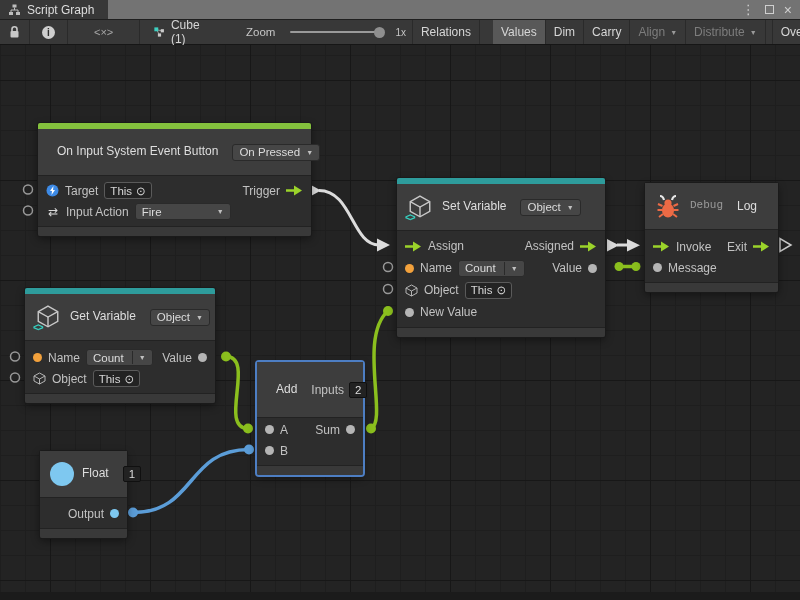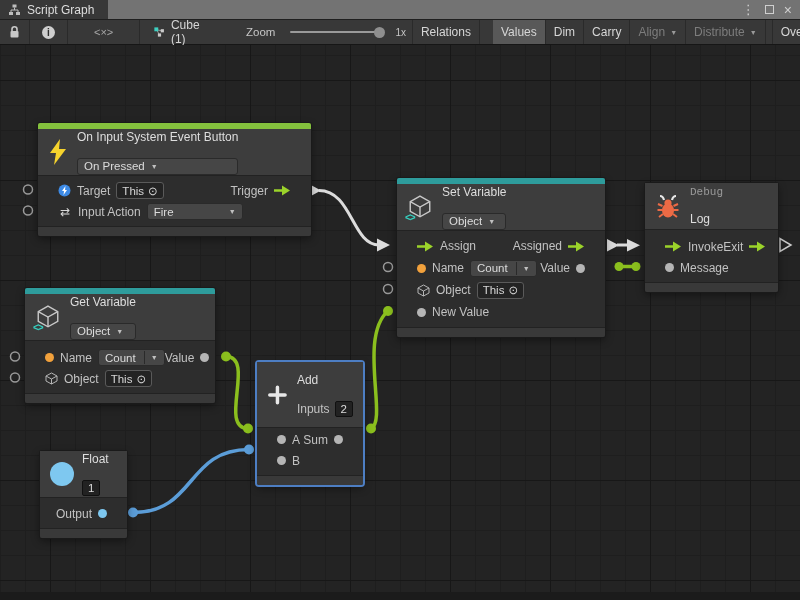--- a/index.html
+++ b/index.html
@@ -44,25 +44,25 @@
   .gdot { fill:#8bbf1e; } .bdot { fill:#5b9dd8; } .wtri { fill:#dcdcdc; }
   .hollow { fill:none; stroke:#9a9a9a; stroke-width:1.5; }
   .hollowtri { fill:none; stroke:#cccccc; stroke-width:1.5; }
 
   
   .node { position:absolute; background:#2d2d2d; border-radius:2px;
     box-shadow:0 0 0 1px #1a1a1a, 0 3px 8px rgba(0,0,0,.45); }
   .node.selected { box-shadow:0 0 0 2px #4d7ec3, 0 3px 8px rgba(0,0,0,.45); }
   .colorbar { height:6px; border-radius:2px 2px 0 0; }
   .nhead { background:#3d3d3d; display:flex; align-items:center; gap:9px; padding:0 10px; height:46px; }
-  .nhead.tall { height:65px; }
-  .nhead-col { display:flex; flex-direction:column; gap:14px; justify-content:center; }
+  .nhead.tall { height:55px; }
+  .nhead-col { display:flex; gap:14px; justify-content:center; }
   .ntitle { color:#dedede; font-size:12px; white-space:nowrap; }
   .ncat { color:#9a9a9a; font-size:11px;font-family:Liberation Mono, monospace; }
-  .nbody { border-top:1px solid #222; padding:4px 12px; }
+  .nbody { border-top:1px solid #222; padding:4px 0; }
   .nfoot { height:10px; background:#393939; border-top:1px solid #222; border-radius:0 0 2px 2px; }
   .row { display:flex; align-items:center; justify-content:space-between; height:21px; padding:0 8px; }
   .pleft,.pright { display:flex; align-items:center; gap:6px; }
   .plabel { color:#c2c2c2; font-size:12px; white-space:nowrap; }
   .dot { width:9px; height:9px; border-radius:50%; display:inline-block; flex:none; }
   .dot.gray { background:#b5b5b5; } .dot.orange { background:#f2a13c; } .dot.blue { background:#7ec8f0; }
   .dd { display:inline-flex; align-items:center; gap:6px; background:#464646; border:1px solid #2a2a2a;
     border-radius:3px; padding:1px 6px; color:#dcdcdc; font-size:11.5px; height:17px; white-space:nowrap; }
   .dd .caret { font-size:7px; color:#c0c0c0; }
   .dd.wide { min-width:96px; justify-content:space-between; }

